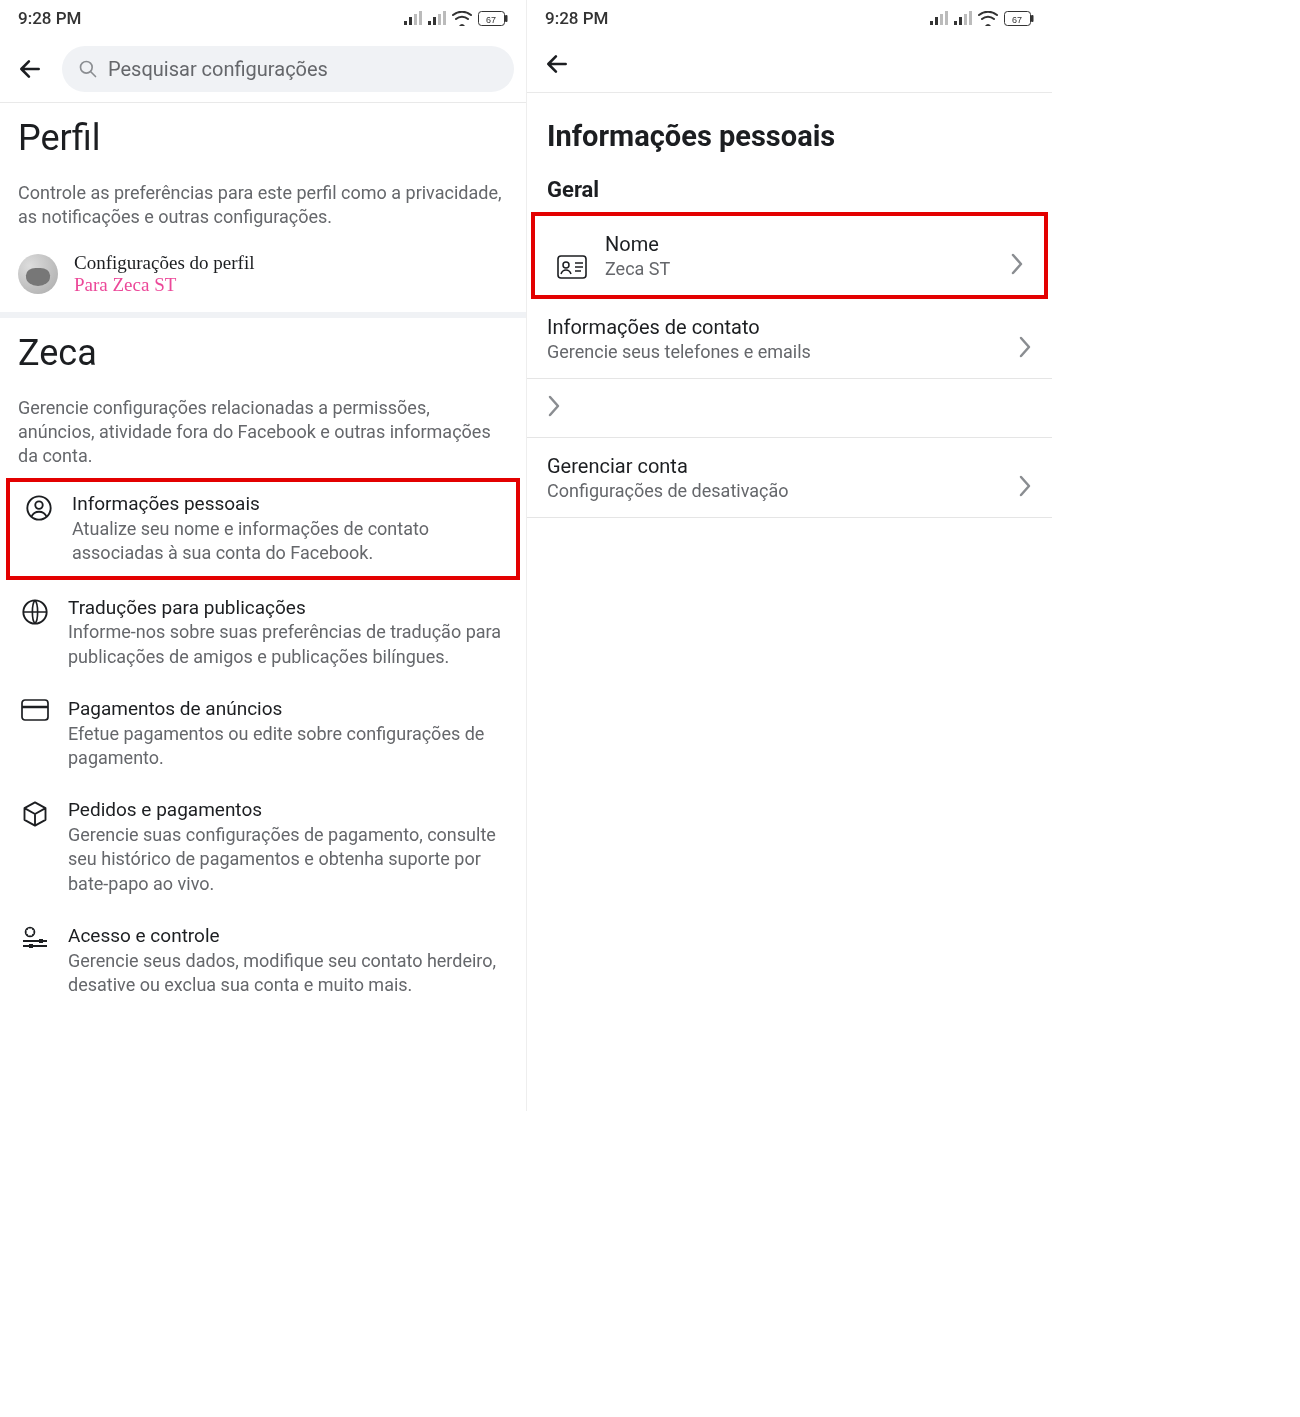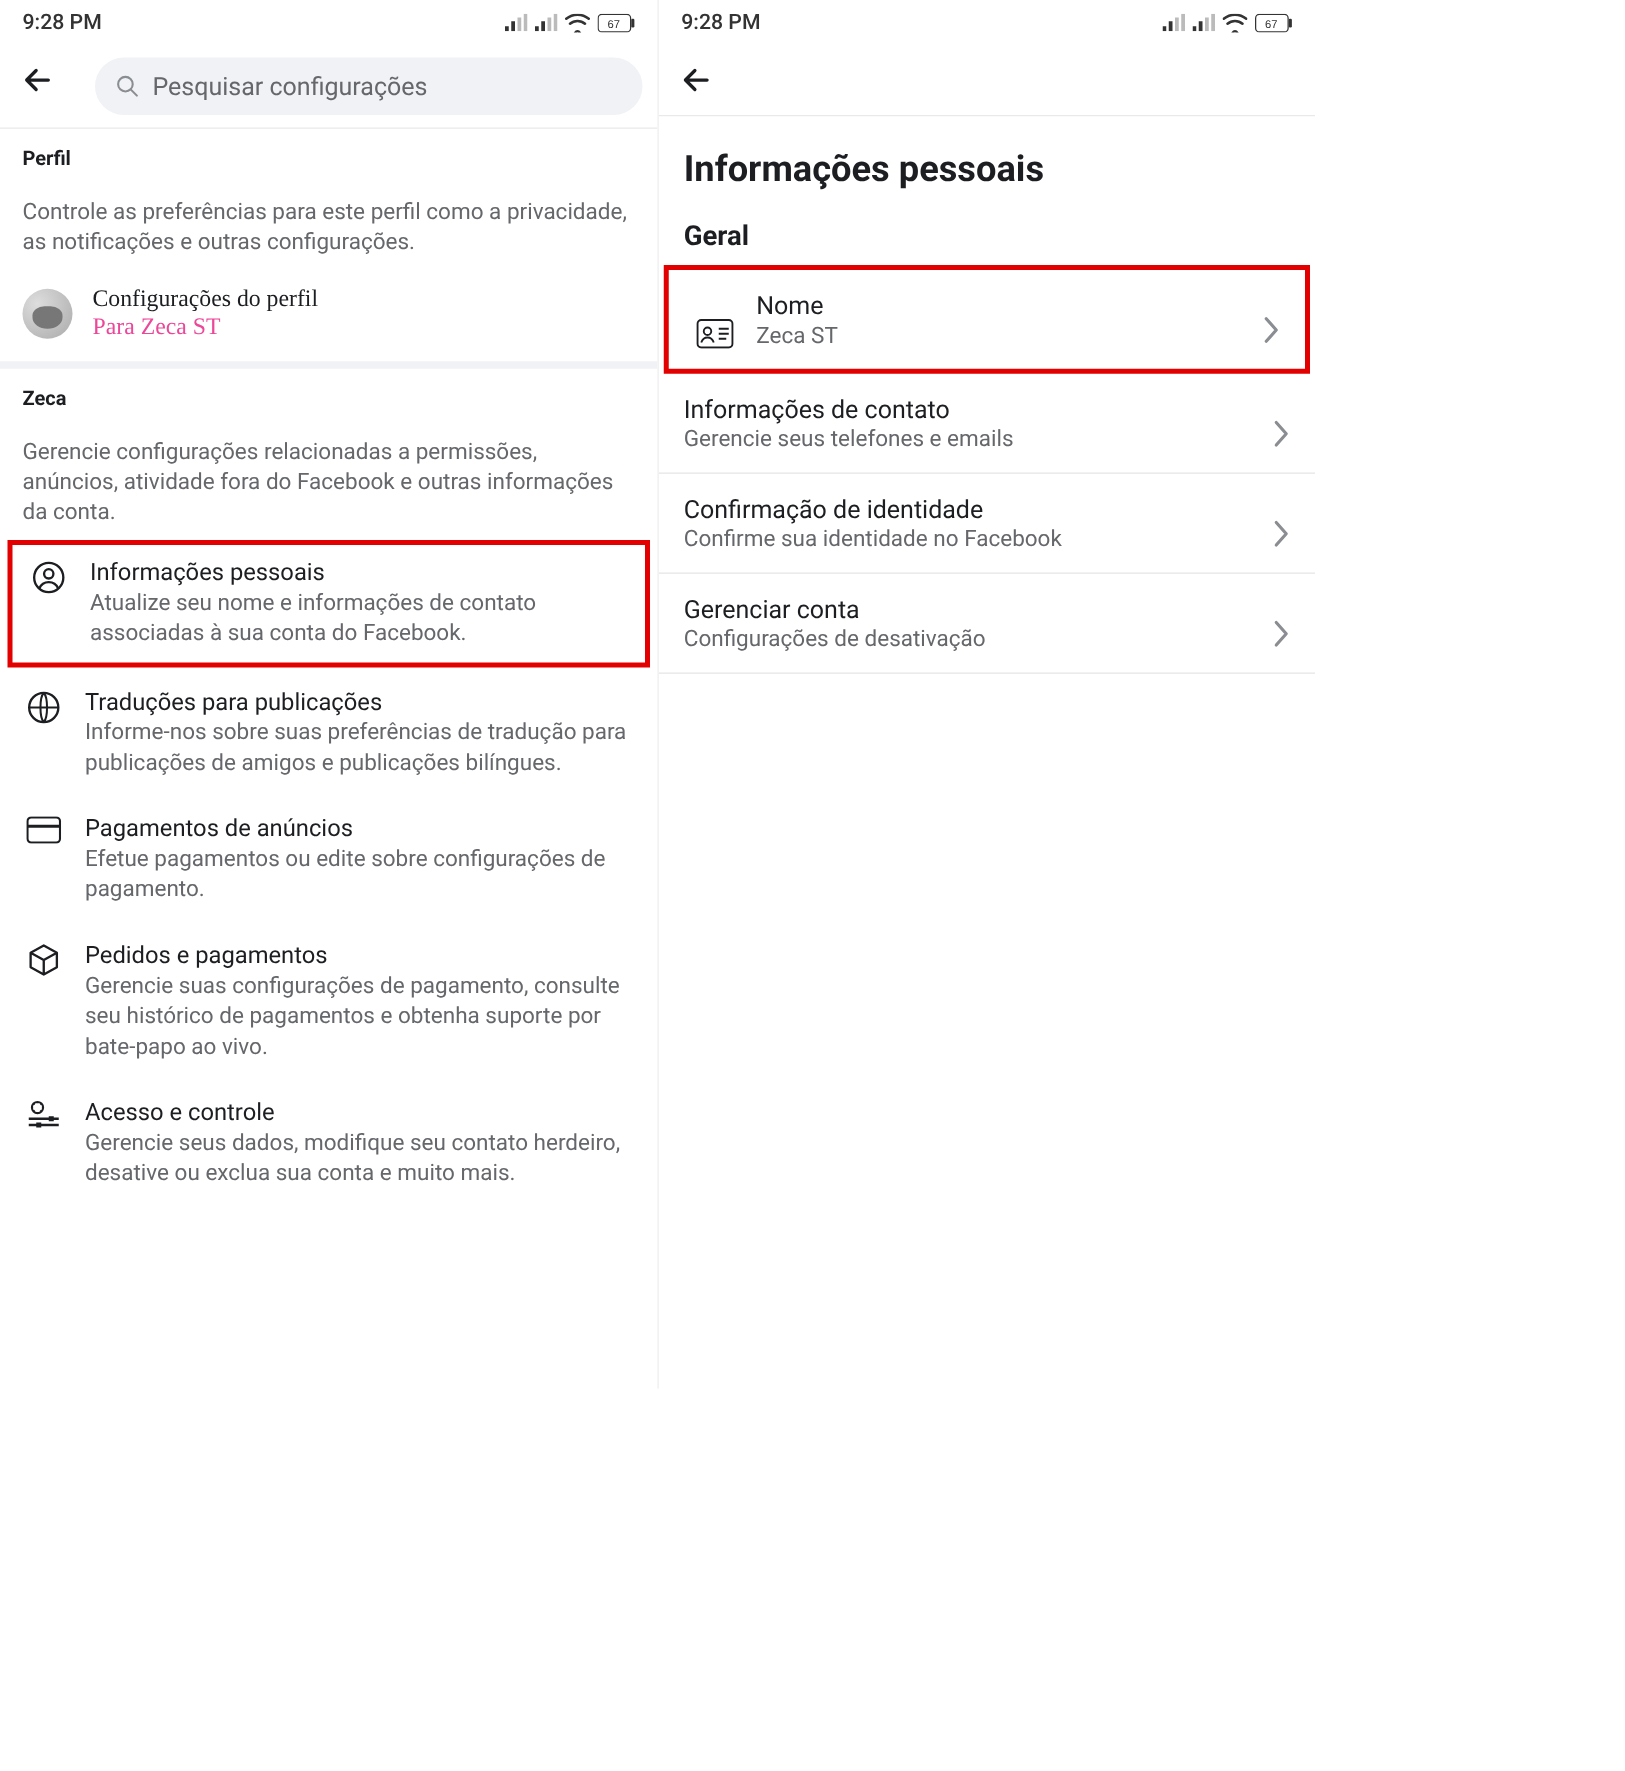--- a/index.html
+++ b/index.html
@@ -25,22 +25,23 @@
     justify-content: space-between;
     padding: 0 18px;
     font-size: 17px;
     font-weight: 500;
     color: #333;
   }
   .statusbar .right { display: flex; align-items: center; gap: 6px; }
   .sig svg, .wifi svg, .batt svg { display: block; }
   .topbar {
     display: flex;
+    align-items: center;
     padding: 10px 12px;
-    gap: 28px;
+    gap: 14px;
     border-bottom: 1px solid #e9e9e9;
   }
   .back-btn {
     width: 36px; height: 36px;
     display: flex; align-items: center; justify-content: center;
     flex-shrink: 0;
   }
   .searchpill {
     flex: 1;
     background: #f0f2f5;
@@ -50,22 +51,22 @@
     align-items: center;
     padding: 0 16px;
     gap: 10px;
     color: #65676b;
     font-size: 20px;
   }
   .section {
     padding: 14px 18px 8px 18px;
   }
   .section h2 {
-    font-size: 16px;
-    font-weight: 700;
+    font-size: 36px;
+    font-weight: 400;
     margin-bottom: 6px;
   }
   .section .desc {
     color: #65676b;
     font-size: 18px;
     line-height: 1.35;
     margin-top: 22px;
   }
   .profile-row {
     display: flex;
@@ -347,24 +348,20 @@
     <div class="rtexts">
       <div class="rt1">Informações de contato</div>
       <div class="rt2">Gerencie seus telefones e emails</div>
     </div>
     <div class="chev"><svg width="14" height="22" viewBox="0 0 14 22">
           <path d="M3 2l8 9-8 9" stroke="#8a8d91" stroke-width="2.5" fill="none" stroke-linecap="round" stroke-linejoin="round"></path>
         </svg></div>
   </div>
 
   <div class="row">
-    <div class="rtexts">
-      <div class="rt1">Confirmação de identidade</div>
-      <div class="rt2">Confirme sua identidade no Facebook</div>
-    </div>
     <div class="chev"><svg width="14" height="22" viewBox="0 0 14 22">
           <path d="M3 2l8 9-8 9" stroke="#8a8d91" stroke-width="2.5" fill="none" stroke-linecap="round" stroke-linejoin="round"></path>
         </svg></div>
   </div>
 
   <div class="row">
     <div class="rtexts">
       <div class="rt1">Gerenciar conta</div>
       <div class="rt2">Configurações de desativação</div>
     </div>

